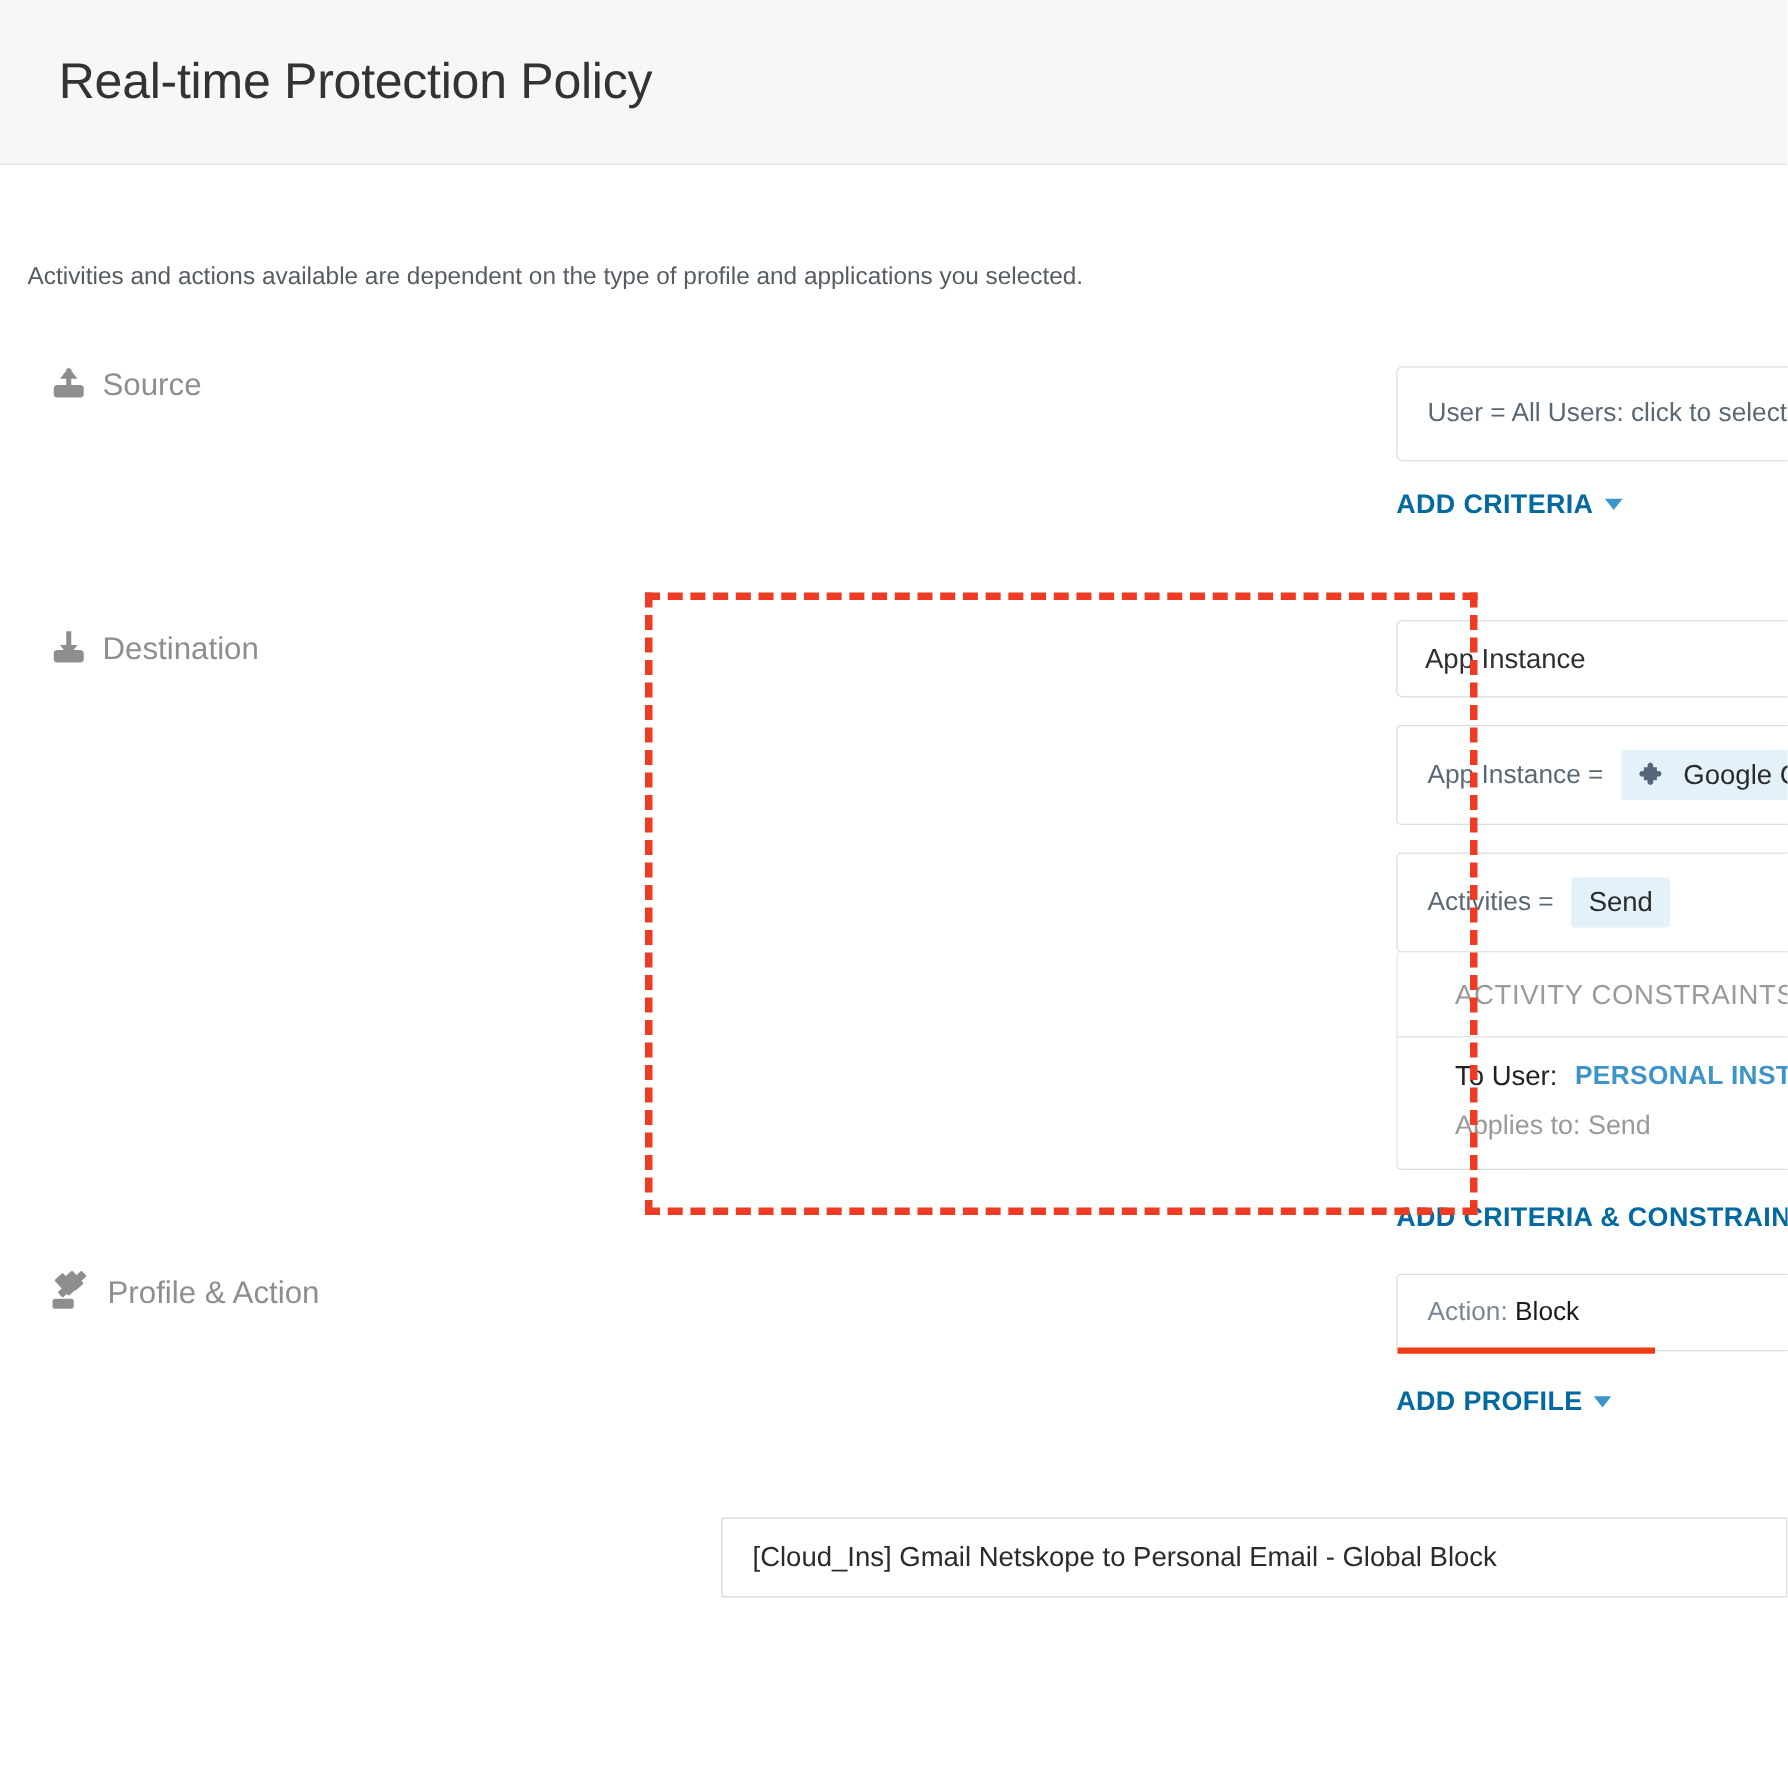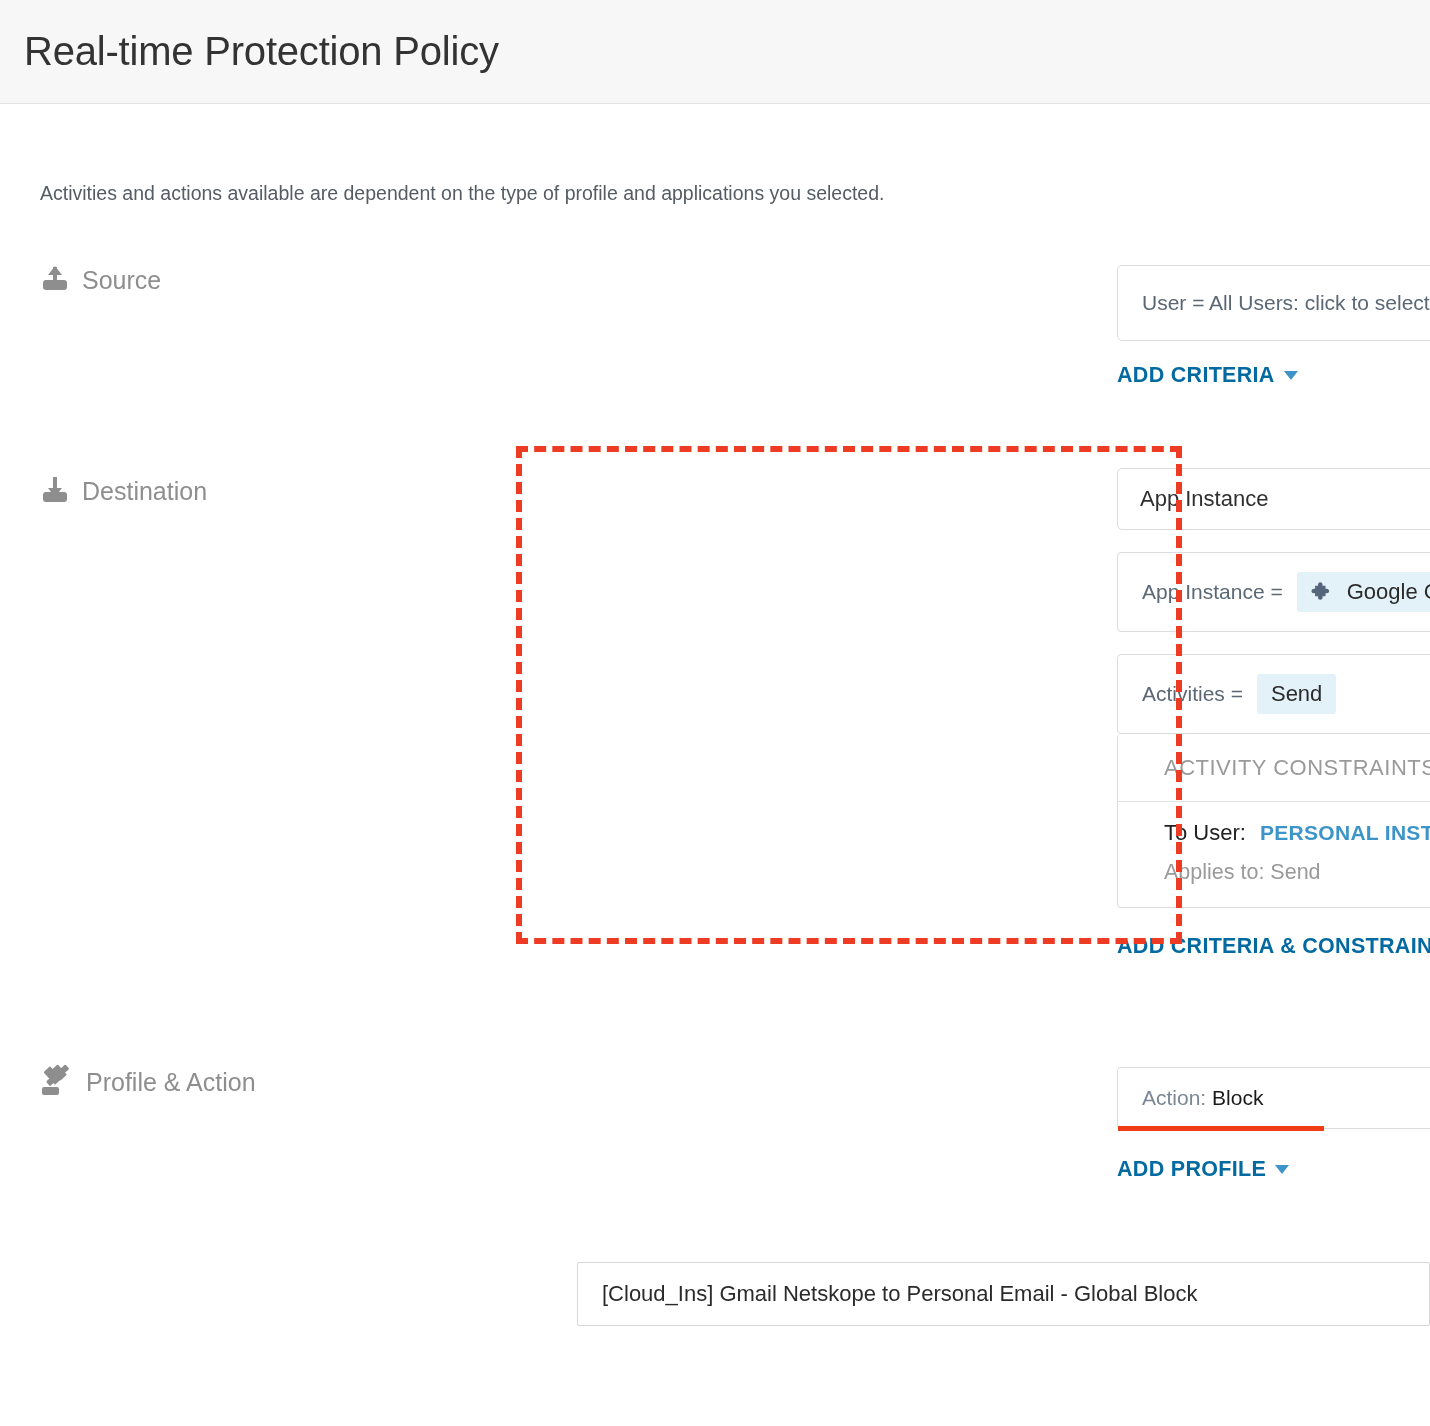--- a/index.html
+++ b/index.html
@@ -10,43 +10,43 @@
   body {
     width: 1430px;
     height: 1426px;
     font-family: "Liberation Sans", sans-serif;
     overflow: hidden;
     position: relative;
   }
 
   
   .page-header {
-    height: 104px;
+    height: 132px;
     background: #f7f7f7;
     border-bottom: 1px solid #e3e3e3;
     display: flex;
     align-items: center;
-    padding-left: 24px;
+    padding-left: 47px;
   }
   .page-title {
     font-size: 40px;
     font-weight: 400;
     color: #333333;
     letter-spacing: -0.2px;
   }
 
   
   .content {
     padding: 0 0 0 0;
     position: relative;
   }
   .intro {
     font-size: 19.5px;
     color: #555c63;
-    padding: 78px 0 0 40px;
+    padding: 78px 0 0 22px;
   }
 
   
   .section {
     display: flex;
     align-items: flex-start;
     position: relative;
   }
   .section-label {
     width: 540px;
@@ -375,21 +375,21 @@
 
       <div style="margin-left:577px; margin-top:26px;">
         <span class="link-action">
           <span>ADD CRITERIA &amp; CONSTRAINTS</span>
 
         </span>
       </div>
     </div>
   </div>
 
-  <div class="section" style="margin-top:108px;">
+  <div class="section" style="margin-top:32px;">
     <div class="section-label ic-gavel-wrap">
       <span class="sec-icon ic-gavel">
         <span class="handle"></span>
           <span class="head"></span>
           <span class="head2"></span>
           <span class="block"></span>
       </span>
       <span>Profile &amp; Action</span>
     </div>
     <div class="section-fields">

